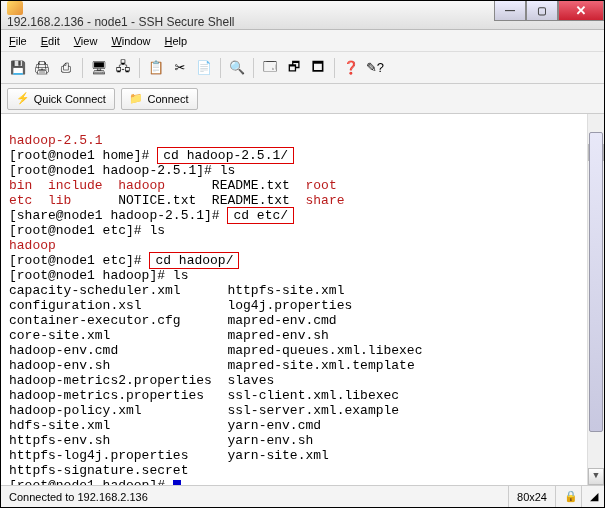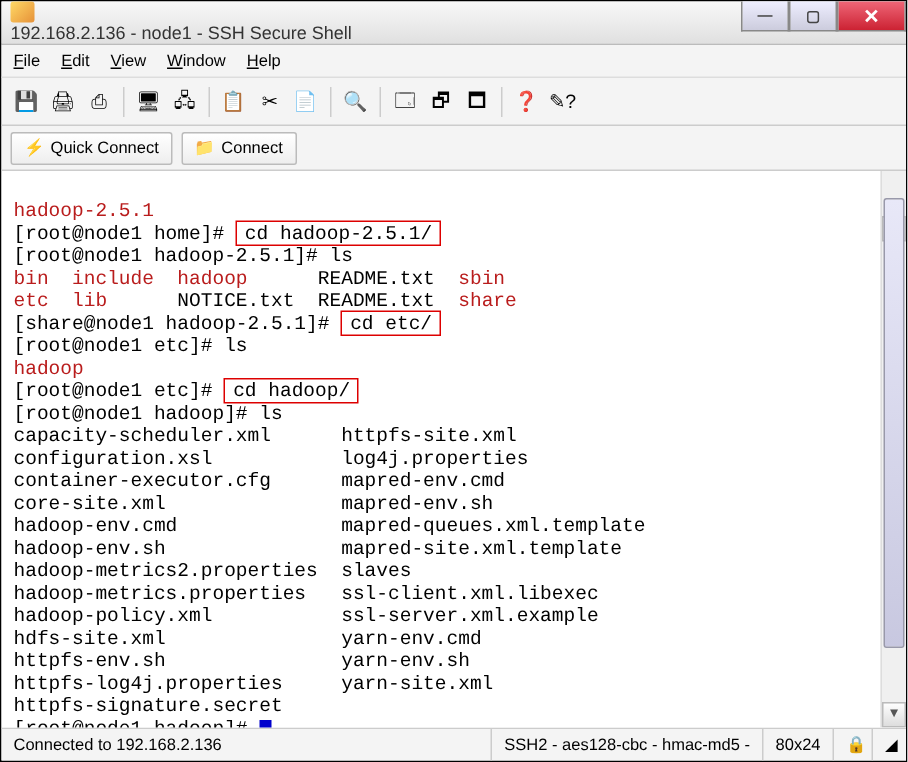--- a/index.html
+++ b/index.html
@@ -84,48 +84,47 @@
     <div class="tbtn">
       <span>📁</span>
       <span>Connect</span>
     </div>
   </div>
 
   <div class="terminal">
 <span class="blue">hadoop-2.5.1</span>
 <span><span>[root@node1 home]# </span><span class="redbox"><span>cd </span><span>hadoop-2.5.1/</span></span></span>
 <span>[root@node1 hadoop-2.5.1]# ls</span>
-<span><span class="blue">bin</span>  <span class="blue">include</span>  <span class="blue">hadoop</span>      <span>README.txt</span>  <span class="blue">sbin</span></span>
+<span><span class="blue">bin</span>  <span class="blue">include</span>  <span class="blue">hadoop</span>      <span>README.txt</span>  <span class="blue">root</span></span>
 <span><span class="blue">etc</span>  <span class="blue">lib</span>      <span>NOTICE.txt</span>  <span>README.txt</span>  <span class="blue">share</span></span>
 <span><span>[share@node1 hadoop-2.5.1]# </span><span class="redbox">cd etc/</span></span>
 <span>[root@node1 etc]# ls</span>
 <span class="blue">hadoop</span>
 <span><span>[root@node1 etc]# </span><span class="redbox">cd hadoop/</span></span>
 <span>[root@node1 hadoop]# ls</span>
 <span><span>capacity-scheduler.xml</span>      <span>httpfs-site.xml</span></span>
 <span><span>configuration.xsl</span>           <span>log4j.properties</span></span>
 <span><span>container-executor.cfg</span>      <span>mapred-env.cmd</span></span>
 <span><span>core-site.xml</span>               <span>mapred-env.sh</span></span>
-<span><span>hadoop-env.cmd</span>              <span>mapred-queues.xml.template</span></span>
+<span><span>hadoop-env.cmd</span>              <span>mapred-queues.xml.libexec</span></span>
 <span><span>hadoop-env.sh</span>               <span>mapred-site.xml.template</span></span>
 <span><span>hadoop-metrics2.properties</span>  <span>slaves</span></span>
 <span><span>hadoop-metrics.properties</span>   <span>ssl-client.xml.libexec</span></span>
 <span><span>hadoop-policy.xml</span>           <span>ssl-server.xml.example</span></span>
 <span><span>hdfs-site.xml</span>               <span>yarn-env.cmd</span></span>
 <span><span>httpfs-env.sh</span>               <span>yarn-env.sh</span></span>
 <span><span>httpfs-log4j.properties</span>     <span>yarn-site.xml</span></span>
 <span>httpfs-signature.secret</span>
 <span><span>[root@node1 hadoop]# </span><span class="cursor"></span></span>
     <div class="scrollbar">
       <div class="sb-btn">▲</div>
       <div class="sb-thumb" style="top:18px; height:300px;"></div>
       <div class="sb-btn" style="position:absolute;bottom:0;left:0;right:0;">▼</div>
     </div>
   </div>
 
   <div class="statusbar">
     <div class="stat-cell" style="flex:1">Connected to 192.168.2.136</div>
-    <div class="stat-cell">SSH2 - aes128-cbc - hmac-md5 -</div>
     <div class="stat-cell">80x24</div>
     <div class="stat-cell" style="width:26px">🔒</div>
     <div class="stat-cell" style="width:22px">◢</div>
   </div>
 </div>
 
 </body></html>

